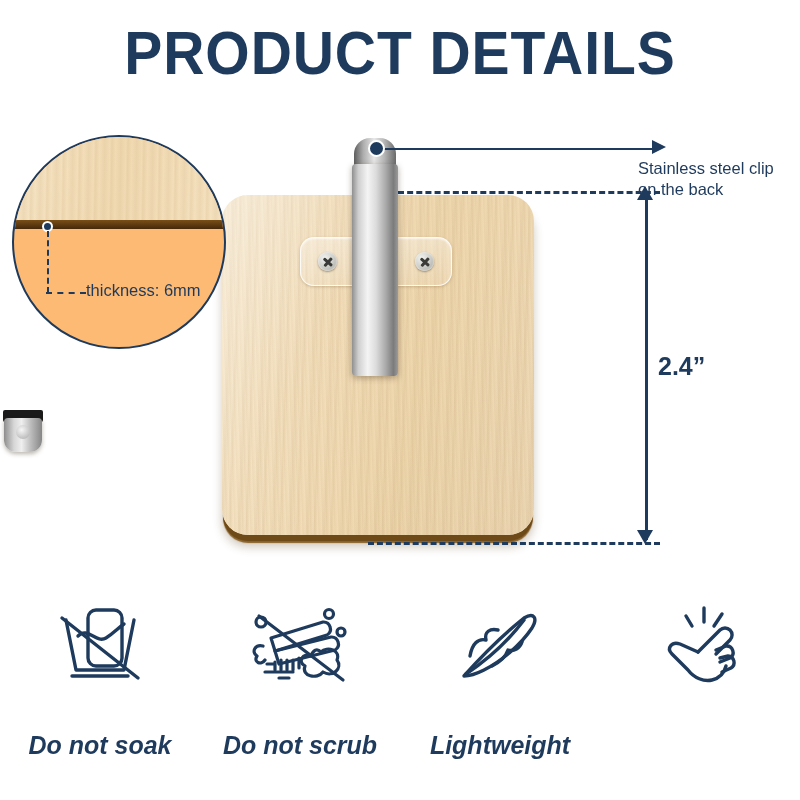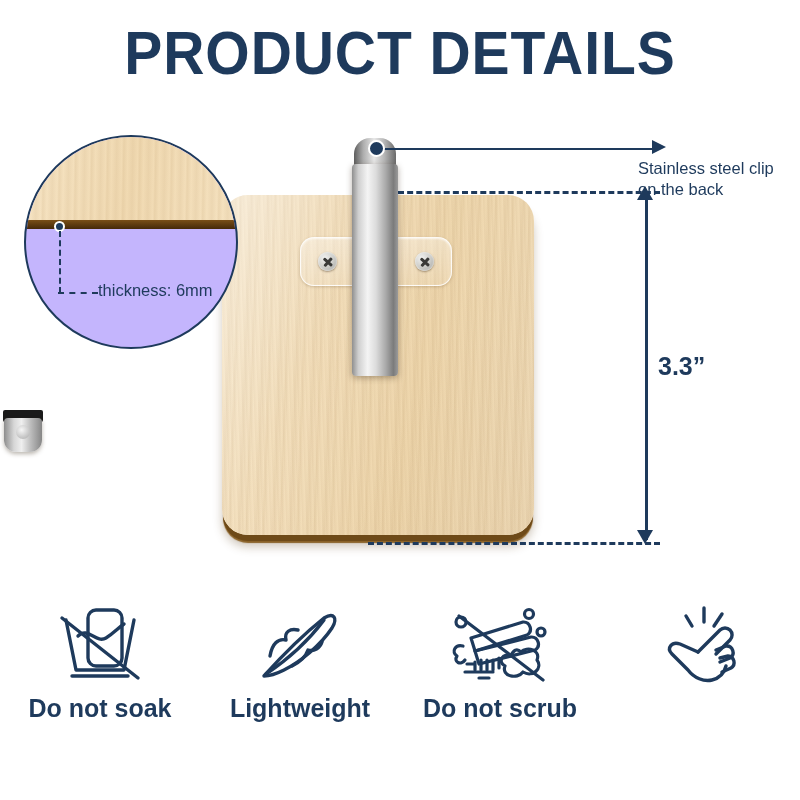--- a/index.html
+++ b/index.html
@@ -164,27 +164,27 @@
     width: 14px;
     height: 14px;
     margin-left: -7px;
     border-radius: 50%;
     background: radial-gradient(circle at 40% 35%, #f6f6f6, #a9a9a9);
   }
 
   
   #magnifier {
     position: absolute;
-    left: 24px;
+    left: 12px;
     top: 25px;
     width: 210px;
     height: 210px;
     border-radius: 50%;
     border: 2.4px solid #1e3a5c;
-    background: #c4b5fd;
+    background: #fdba74;
     overflow: hidden;
   }
   #mag-wood {
     position: absolute;
     left: 0;
     top: 0;
     width: 210px;
     height: 83px;
     background:
       repeating-linear-gradient(91deg,
@@ -335,21 +335,22 @@
     top: 600px;
     width: 800px;
     height: 160px;
     display: flex;
   }
   .feature {
     flex: 1 1 25%;
     display: flex;
     flex-direction: column;
     align-items: center;
-    justify-content: flex-start;
+    justify-content: space-between;
+    font-style: italic;
   }
   .feature-icon {
     height: 86px;
     display: flex;
     align-items: center;
     justify-content: center;
   }
   .feature-label {
     margin-top: 8px;
     font-size: 25px;
@@ -404,48 +405,36 @@
   <div id="callout-text">
     <div>Stainless steel clip</div>
     <div>on the back</div>
   </div>
 
   <div class="dim-dash" id="dim-dash-top"></div>
   <div class="dim-dash" id="dim-dash-bottom"></div>
   <div id="dim-line"></div>
   <div id="dim-arrow-up"></div>
   <div id="dim-arrow-down"></div>
-  <div id="dim-label">3.3”</div>
+  <div id="dim-label">2.4”</div>
 </div>
 
 <div id="features">
 
   <div class="feature">
     <div class="feature-icon">
       <svg width="96" height="86" viewBox="0 0 96 86" fill="none" stroke="#1e3a5c" stroke-width="3.4" stroke-linecap="round" stroke-linejoin="round">
         <path d="M14 20 L24 70 L72 70 L82 20"></path>
         <path d="M20 76 L76 76"></path>
         <path d="M26 36 C36 26, 44 44, 54 38 C62 33, 66 28, 72 24"></path>
         <rect x="36" y="10" width="34" height="56" rx="8"></rect>
         <path d="M10 18 L86 78"></path>
       </svg>
     </div>
     <div class="feature-label">Do not soak</div>
-  </div>
-
-  <div class="feature">
-    <div class="feature-icon">
-      <svg width="100" height="86" viewBox="0 0 100 86" fill="none" stroke="#1e3a5c" stroke-width="3.4" stroke-linecap="round" stroke-linejoin="round">
-        <path d="M14 76 C30 58, 54 34, 74 18 C84 12, 88 18, 82 28 C70 46, 50 62, 34 70 C26 74, 18 76, 14 76 Z"></path>
-        <path d="M16 74 C34 62, 56 44, 74 20"></path>
-        <path d="M20 56 C22 44, 28 38, 36 40 C34 32, 40 28, 48 30"></path>
-        <path d="M42 66 C50 62, 56 56, 58 50 C64 52, 70 48, 72 42"></path>
-      </svg>
-    </div>
-    <div class="feature-label">Lightweight</div>
   </div>
 
   <div class="feature">
     <div class="feature-icon">
       <svg width="110" height="86" viewBox="0 0 110 86" fill="none" stroke="#1e3a5c" stroke-width="3.2" stroke-linecap="round" stroke-linejoin="round">
         <path d="M26 38 L78 22 A7 7 0 0 1 82 35 L30 51 Z"></path>
         <path d="M30 51 L86 37 A7 7 0 0 1 90 50 L34 64 Z"></path>
         <path d="M22 64 L28 64 M30 62 L30 70 M36 60 L36 70 M42 60 L42 70 M48 60 L48 70 M54 58 L54 68"></path>
         <path d="M20 72 L48 72 M34 78 L44 78"></path>
         <path d="M18 46 C10 44, 6 52, 12 56 C8 62, 16 66, 20 60"></path>
@@ -454,20 +443,32 @@
         <circle cx="84" cy="14" r="4.5"></circle>
         <circle cx="96" cy="32" r="4"></circle>
         <path d="M14 16 L98 80"></path>
       </svg>
     </div>
     <div class="feature-label">Do not scrub</div>
   </div>
 
   <div class="feature">
     <div class="feature-icon">
+      <svg width="100" height="86" viewBox="0 0 100 86" fill="none" stroke="#1e3a5c" stroke-width="3.4" stroke-linecap="round" stroke-linejoin="round">
+        <path d="M14 76 C30 58, 54 34, 74 18 C84 12, 88 18, 82 28 C70 46, 50 62, 34 70 C26 74, 18 76, 14 76 Z"></path>
+        <path d="M16 74 C34 62, 56 44, 74 20"></path>
+        <path d="M20 56 C22 44, 28 38, 36 40 C34 32, 40 28, 48 30"></path>
+        <path d="M42 66 C50 62, 56 56, 58 50 C64 52, 70 48, 72 42"></path>
+      </svg>
+    </div>
+    <div class="feature-label">Lightweight</div>
+  </div>
+
+  <div class="feature">
+    <div class="feature-icon">
       <svg width="96" height="86" viewBox="0 0 96 86" fill="none" stroke="#1e3a5c" stroke-width="3.4" stroke-linecap="round" stroke-linejoin="round">
         <path d="M34 16 L40 26"></path>
         <path d="M52 8 L52 22"></path>
         <path d="M70 14 L62 26"></path>
         <path d="M46 52 L68 30 A7 7 0 0 1 78 40 L64 54"></path>
         <path d="M64 50 L74 46 A6.5 6.5 0 0 1 78 58 L68 62"></path>
         <path d="M68 58 L76 56 A6.5 6.5 0 0 1 79 68 L70 72"></path>
         <path d="M46 52 L28 44 C20 41, 14 48, 20 54 L36 70 C42 78, 52 82, 60 80 C68 78, 72 74, 74 66"></path>
       </svg>
     </div>

